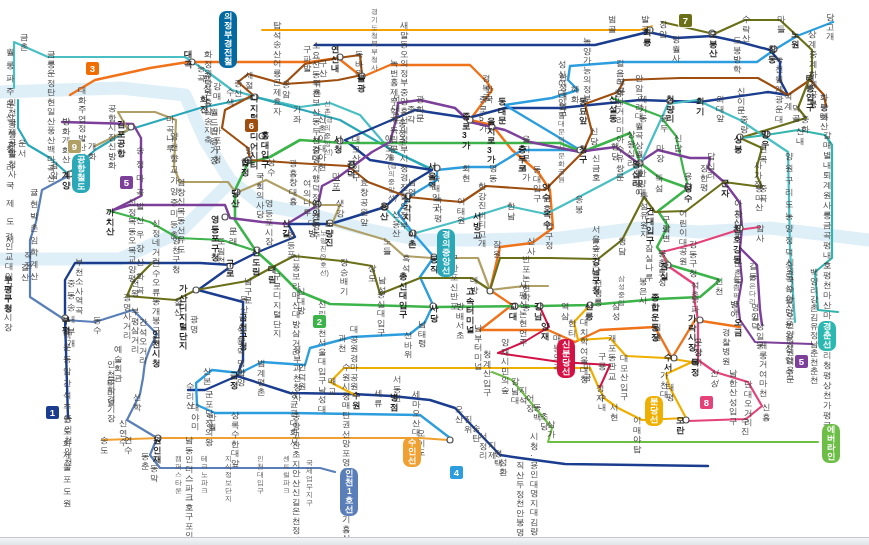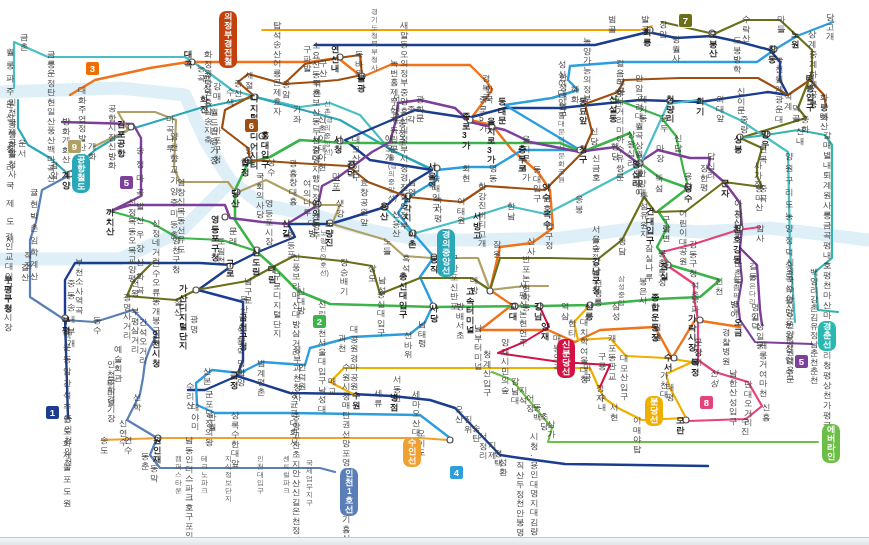--- a/index.html
+++ b/index.html
@@ -528,21 +528,21 @@
       <span class="badge" style="left: 46px; top: 406px; background: rgb(27, 61, 143);">1</span>
       <span class="badge" style="left: 313px; top: 315px; background: rgb(60, 180, 74);">2</span>
       <span class="badge" style="left: 86px; top: 62px; background: rgb(240, 110, 0);">3</span>
       <span class="badge" style="left: 450px; top: 466px; background: rgb(44, 158, 222);">4</span>
       <span class="badge" style="left: 120px; top: 176px; background: rgb(124, 63, 154);">5</span>
       <span class="badge" style="left: 795px; top: 355px; background: rgb(124, 63, 154);">5</span>
       <span class="badge" style="left: 245px; top: 119px; background: rgb(158, 79, 16);">6</span>
       <span class="badge" style="left: 679px; top: 14px; background: rgb(107, 112, 24);">7</span>
       <span class="badge" style="left: 700px; top: 396px; background: rgb(229, 66, 122);">8</span>
       <span class="badge" style="left: 68px; top: 140px; background: rgb(176, 160, 102);">9</span>
-      <span class="chip" style="left: 219px; top: 11px; background: #c2410c;">의정부경전철</span>
+      <span class="chip" style="left: 219px; top: 11px; background: #0369a1;">의정부경전철</span>
       <span class="chip" style="left: 72px; top: 154px; background: rgb(42, 168, 184);">공항철도</span>
       <span class="chip" style="left: 437px; top: 229px; background: rgb(42, 168, 184);">경의중앙선</span>
       <span class="chip" style="left: 557px; top: 339px; background: rgb(211, 17, 69);">신분당선</span>
       <span class="chip" style="left: 645px; top: 396px; background: rgb(239, 175, 0);">분당선</span>
       <span class="chip" style="left: 403px; top: 437px; background: rgb(239, 160, 48);">수인선</span>
       <span class="chip" style="left: 340px; top: 468px; background: rgb(90, 127, 184);">인천1호선</span>
       <span class="chip" style="left: 818px; top: 321px; background: rgb(42, 184, 176);">경춘선</span>
       <span class="chip" style="left: 822px; top: 424px; background: rgb(109, 190, 70);">에버
 라인</span>
     </div>

